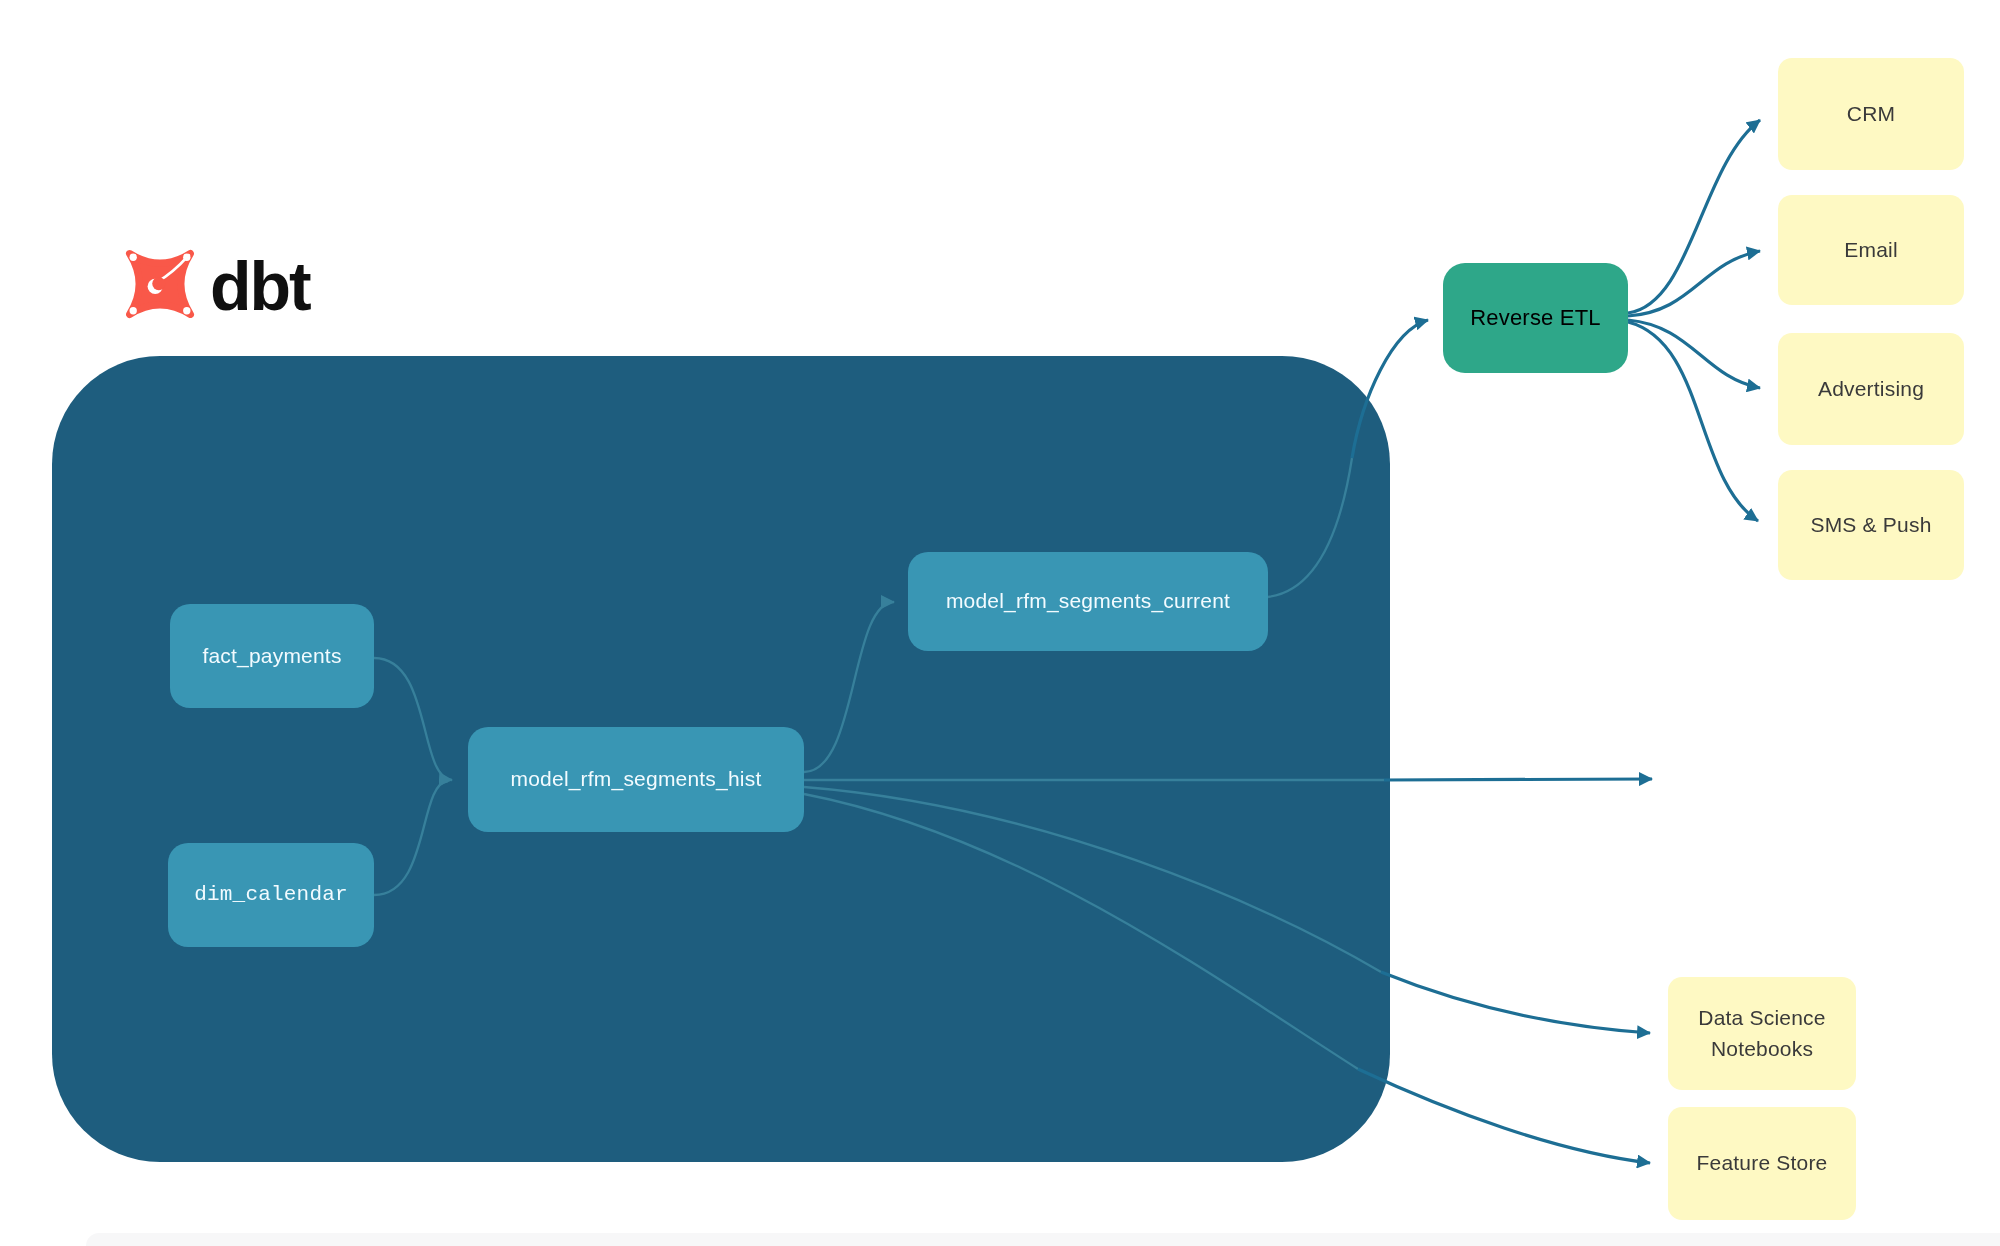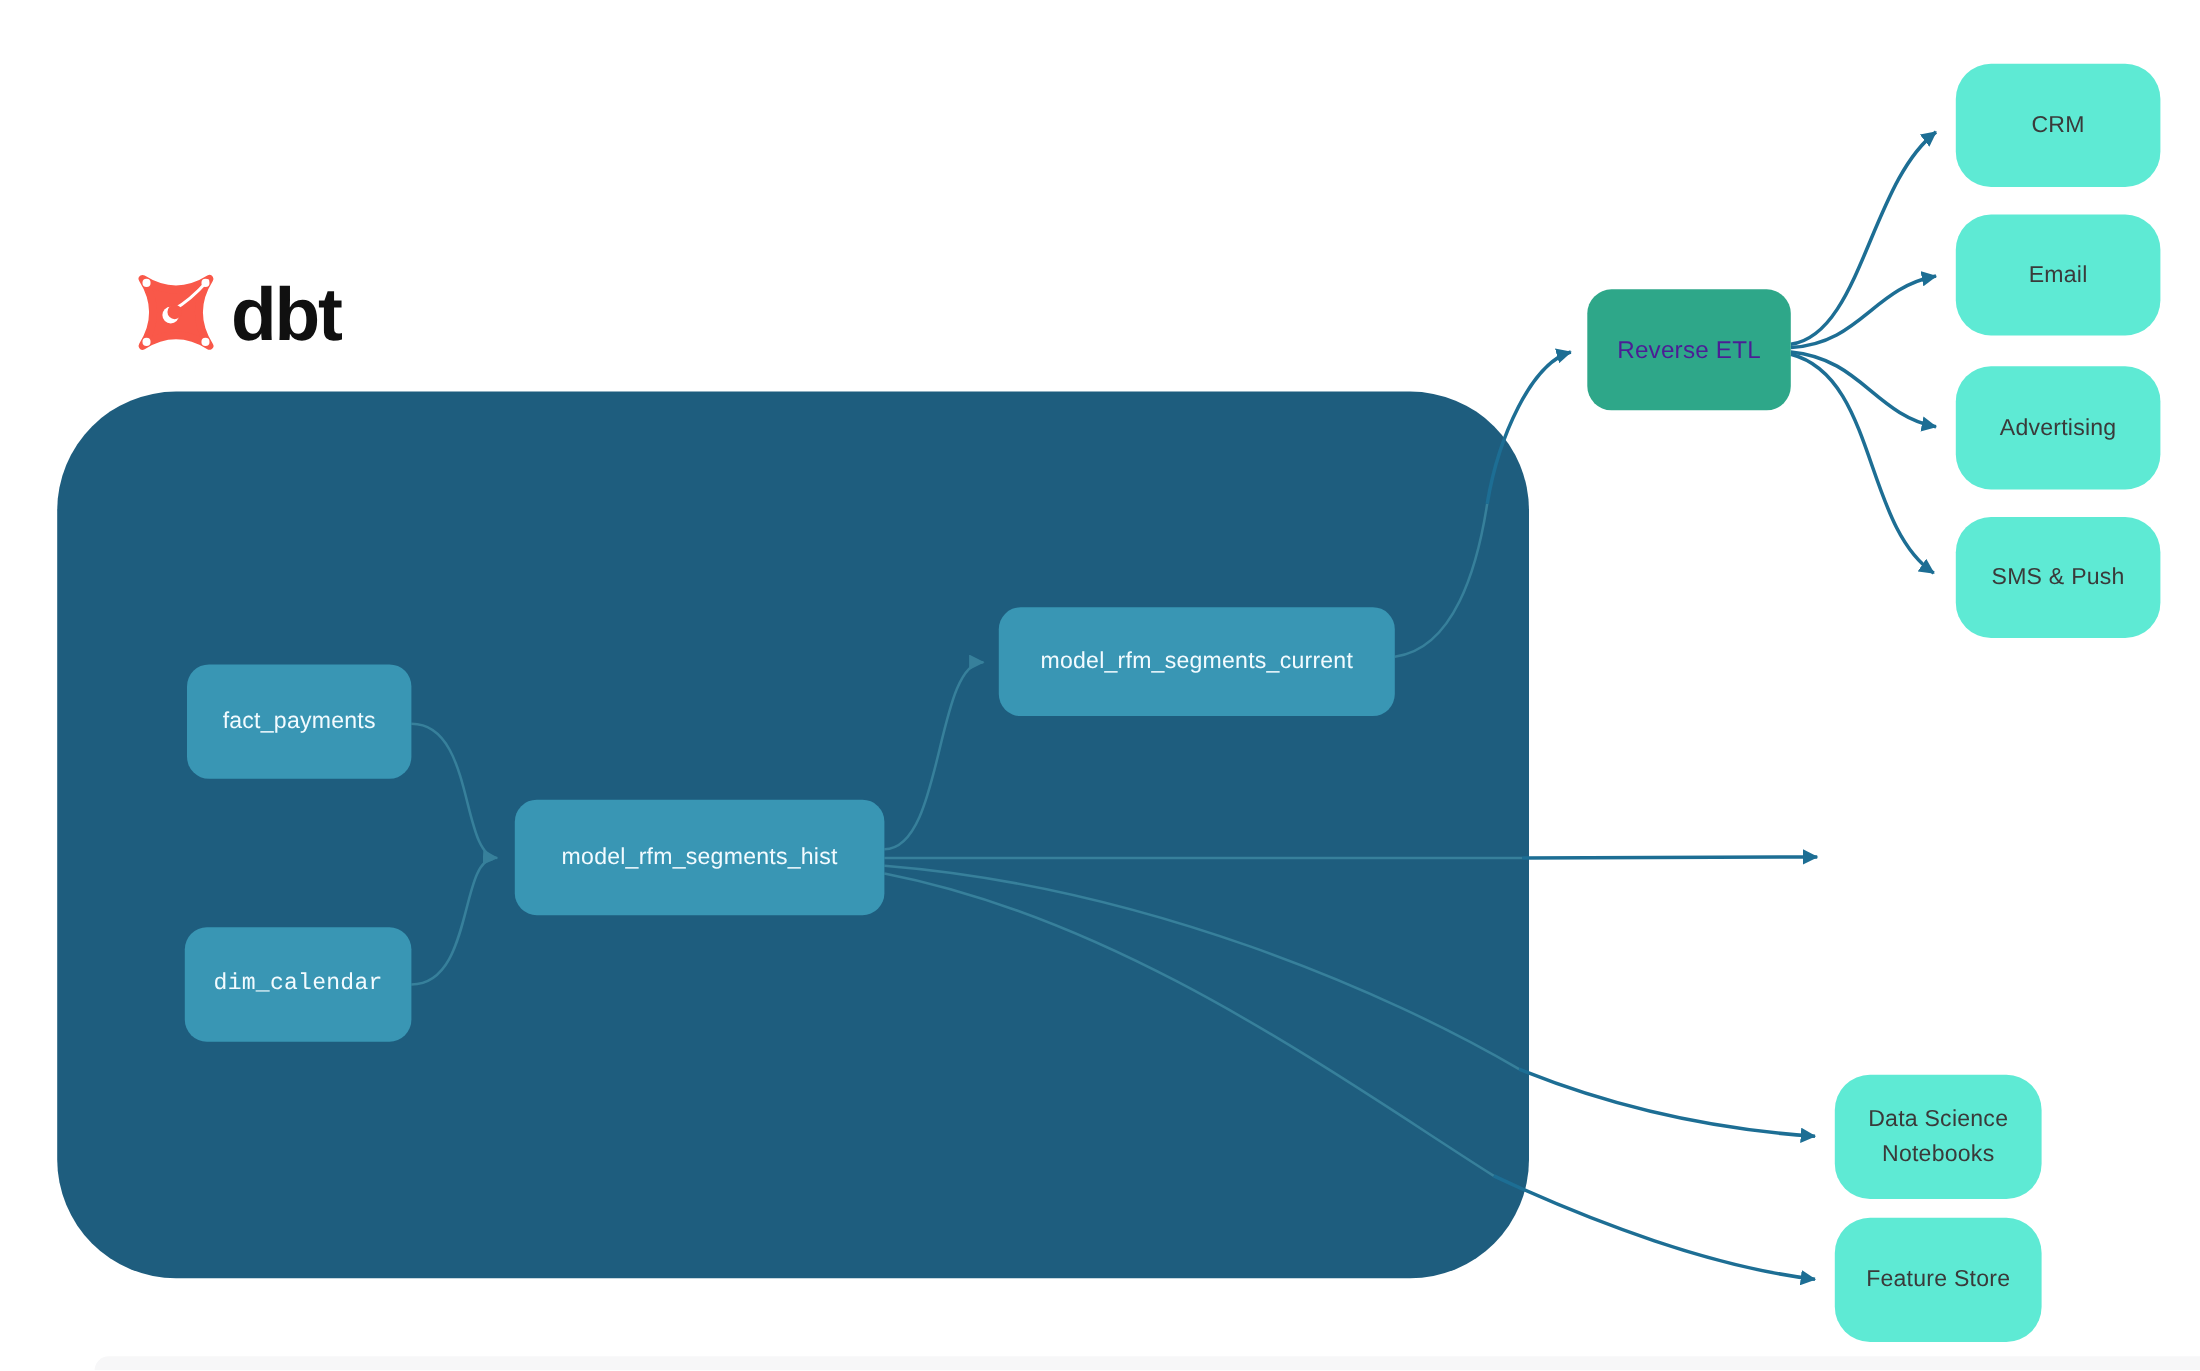--- a/index.html
+++ b/index.html
@@ -22,22 +22,22 @@
     position:absolute;left:52px;top:356px;width:1338px;height:806px;
     background:#1E5D7E;border-radius:108px;
   }
   
   .node{
     position:absolute;display:flex;align-items:center;justify-content:center;
     text-align:center;font-size:21px;line-height:1.45;letter-spacing:0.2px;
     border-radius:20px;box-sizing:border-box;padding:8px 14px;
   }
   .node-model{background:#3996B4;color:#f2fbff;justify-content:center;}
-  .node-green{background:#2EA789;color:#4c1d95;border-radius:22px;font-size:22px;}
-  .node-gray{background:#5eead4;color:#3a3a3a;border-radius:32px;}
+  .node-green{background:#2EA789;color:#000000;border-radius:22px;font-size:22px;}
+  .node-gray{background:#fef9c3;color:#3a3a3a;border-radius:14px;}
   
   .edges{position:absolute;left:0;top:0;width:2000px;height:1246px;pointer-events:none;}
   
   .bottom-strip{
     position:absolute;left:86px;top:1233px;width:1914px;height:13px;
     background:#f7f7f8;border-radius:16px 0 0 0;
   }
 </style>
 </head>
 <body>

